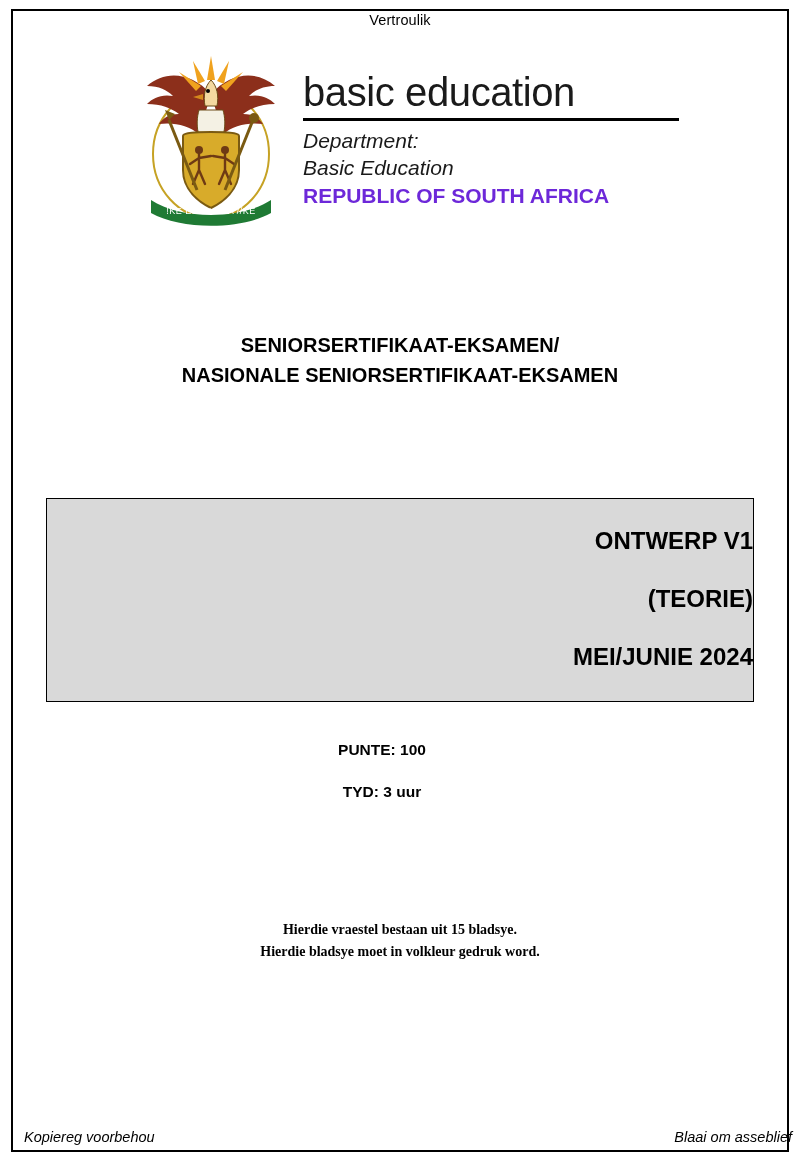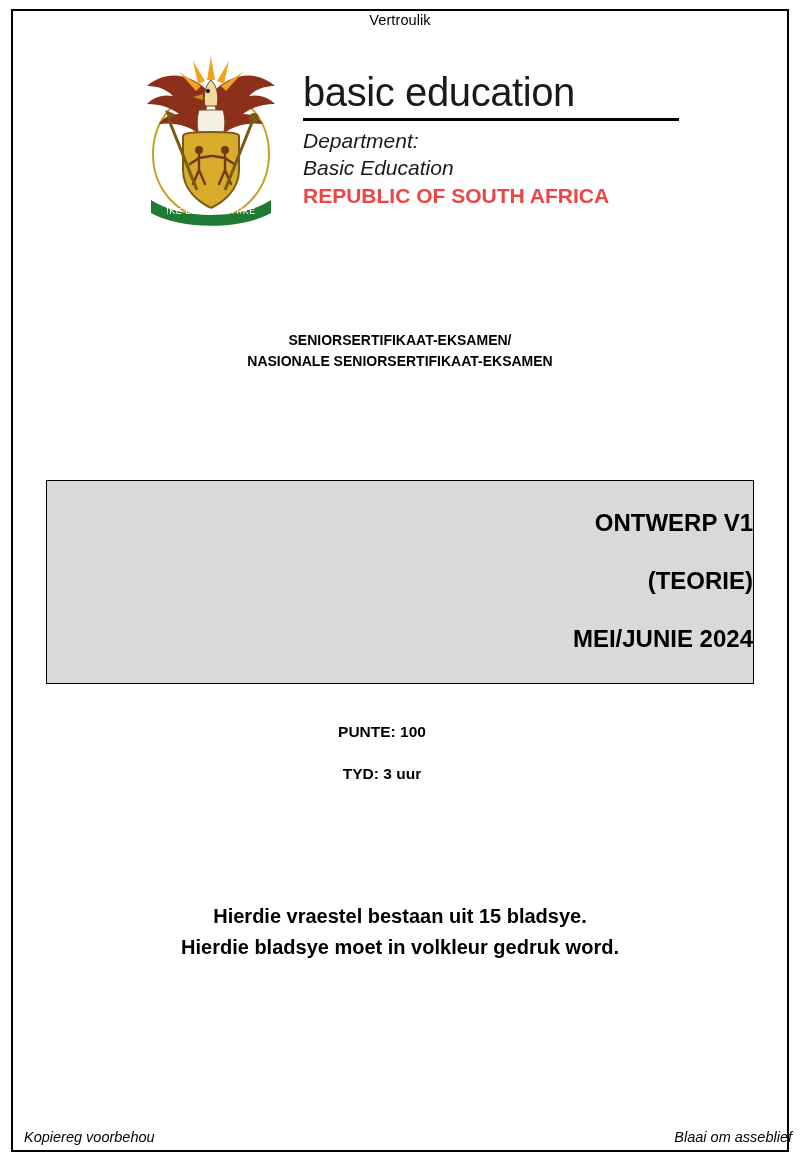--- a/index.html
+++ b/index.html
@@ -80,28 +80,28 @@
   .wordmark .dept {
     font-size: 21px;
     line-height: 1.28;
     color: #1a1a1a;
     font-style: italic;
   }
   .wordmark .republic {
     font-size: 21px;
     font-weight: bold;
     line-height: 1.3;
-    color: #ef4444;
+    color: #6d28d9;
   }
 
   
   .exam-title {
     text-align: center;
     font-weight: bold;
-    font-size: 14px;
+    font-size: 20px;
     line-height: 1.5;
     margin-top: 100px;
   }
 
   
   .subject-box {
     margin: 108px 33px 0 33px;
     border: 1px solid #000;
     background: #d9d9d9;
     text-align: center;
@@ -132,22 +132,23 @@
   }
   .marks-block div + div {
     margin-top: 26px;
   }
 
   
   .pages-note {
     margin-top: 120px;
     text-align: center;
     font-weight: bold;
-    font-size: 20px;
+    font-size: 14px;
     line-height: 1.55;
+    font-family: Liberation Serif, serif;
   }
 
   
   .footer {
     position: absolute;
     left: 24px;
     right: 8px;
     bottom: 16px;
     display: flex;
     justify-content: space-between;

